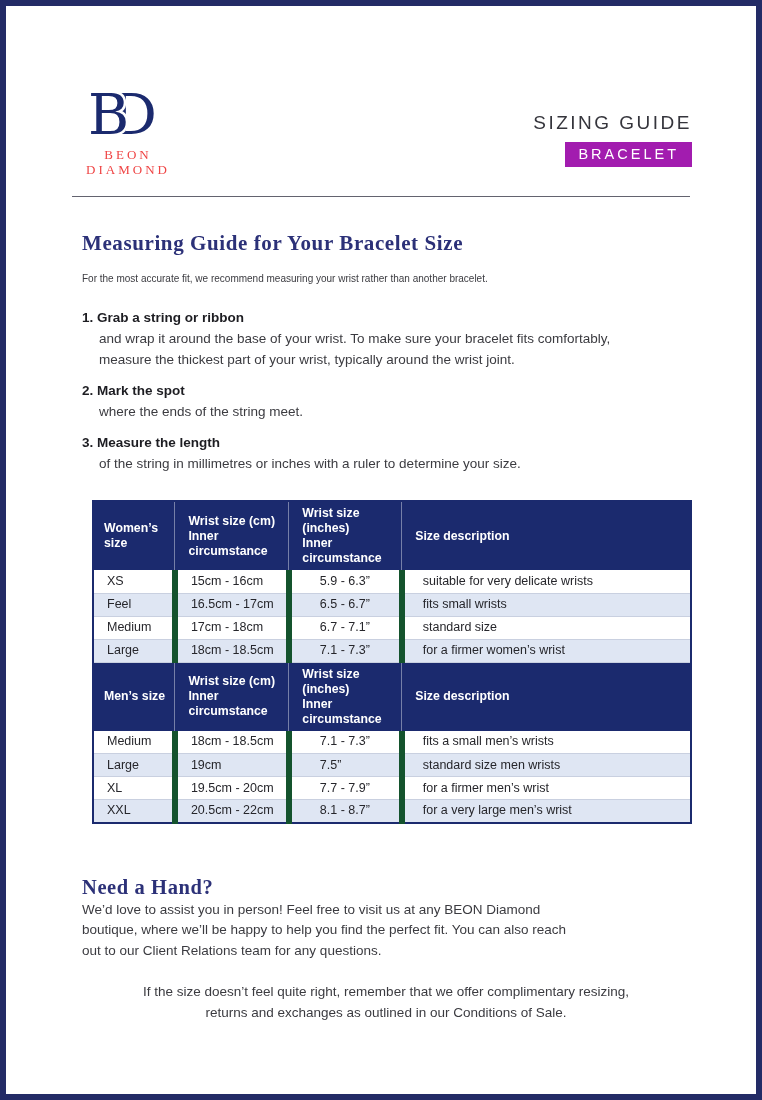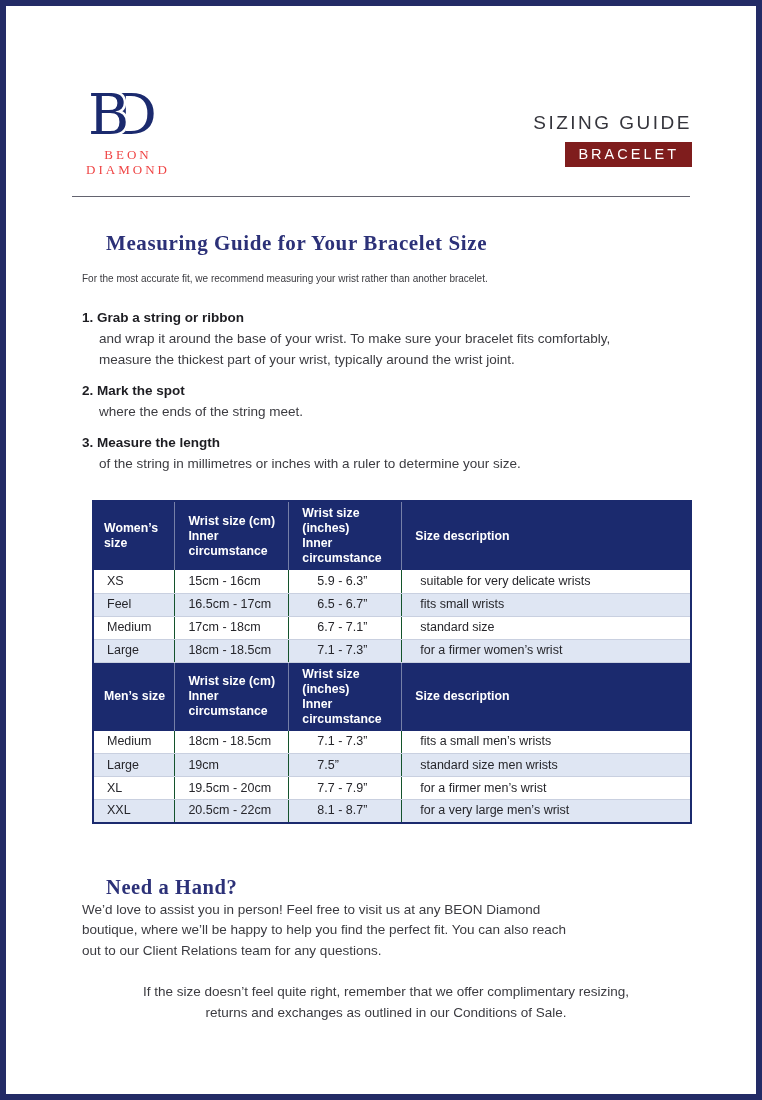--- a/index.html
+++ b/index.html
@@ -36,21 +36,21 @@
   .header-right { text-align: right; padding-top: 28px; }
   .sizing-guide {
     font-size: 19px;
     letter-spacing: 2.5px;
     color: #35353c;
     line-height: 22px;
   }
   .badge {
     display: inline-block;
     margin-top: 8px;
-    background: #7f1d1d;
+    background: #a21caf;
     color: #ffffff;
     font-size: 14.5px;
     letter-spacing: 3px;
     padding: 4px 13px 5px 13px;
   }
 
   .divider {
     border: none;
     border-top: 1.6px solid #63636f;
     margin: 19px 66px 0 66px;
@@ -59,21 +59,20 @@
   
   .section { margin: 0 66px; padding-left: 10px; }
 
   .serif-title {
     font-family: "Liberation Serif", serif;
     font-weight: 600;
     letter-spacing: 0.6px;
     color: #2c3178;
     font-size: 21px;
     line-height: 26px;
-    margin-left: 24px;
   }
   .measuring-title { margin-top: 33px; }
   .intro {
     margin-top: 13px;
     font-size: 10px;
     color: #3b3b40;
     line-height: 20px;
   }
 
   .steps { margin-top: 19px; }
@@ -112,21 +111,21 @@
     border-right: 1px solid rgba(255,255,255,0.4);
     font-size: 12.3px;
     line-height: 15px;
   }
   .size-table th:first-child { padding-left: 10px; }
   .size-table th:last-child { border-right: none; }
   .size-table td {
     background: #ffffff;
     height: 23px;
     padding: 3px 8px 3px 13px;
-    border-right: 1px solid #14532d;
+    border-right: 6px solid #14532d;
     border-bottom: 1px solid #c9d0e0;
     vertical-align: middle;
     line-height: 15px;
   }
   .size-table td:nth-child(3) { padding-left: 28px; }
   .size-table td:last-child { border-right: none; padding-left: 18px; }
   .size-table tbody tr:nth-child(even) td { background: #dfe6f3; }
 
   
   .help-title { margin-top: 50px; font-size: 20.5px; }

